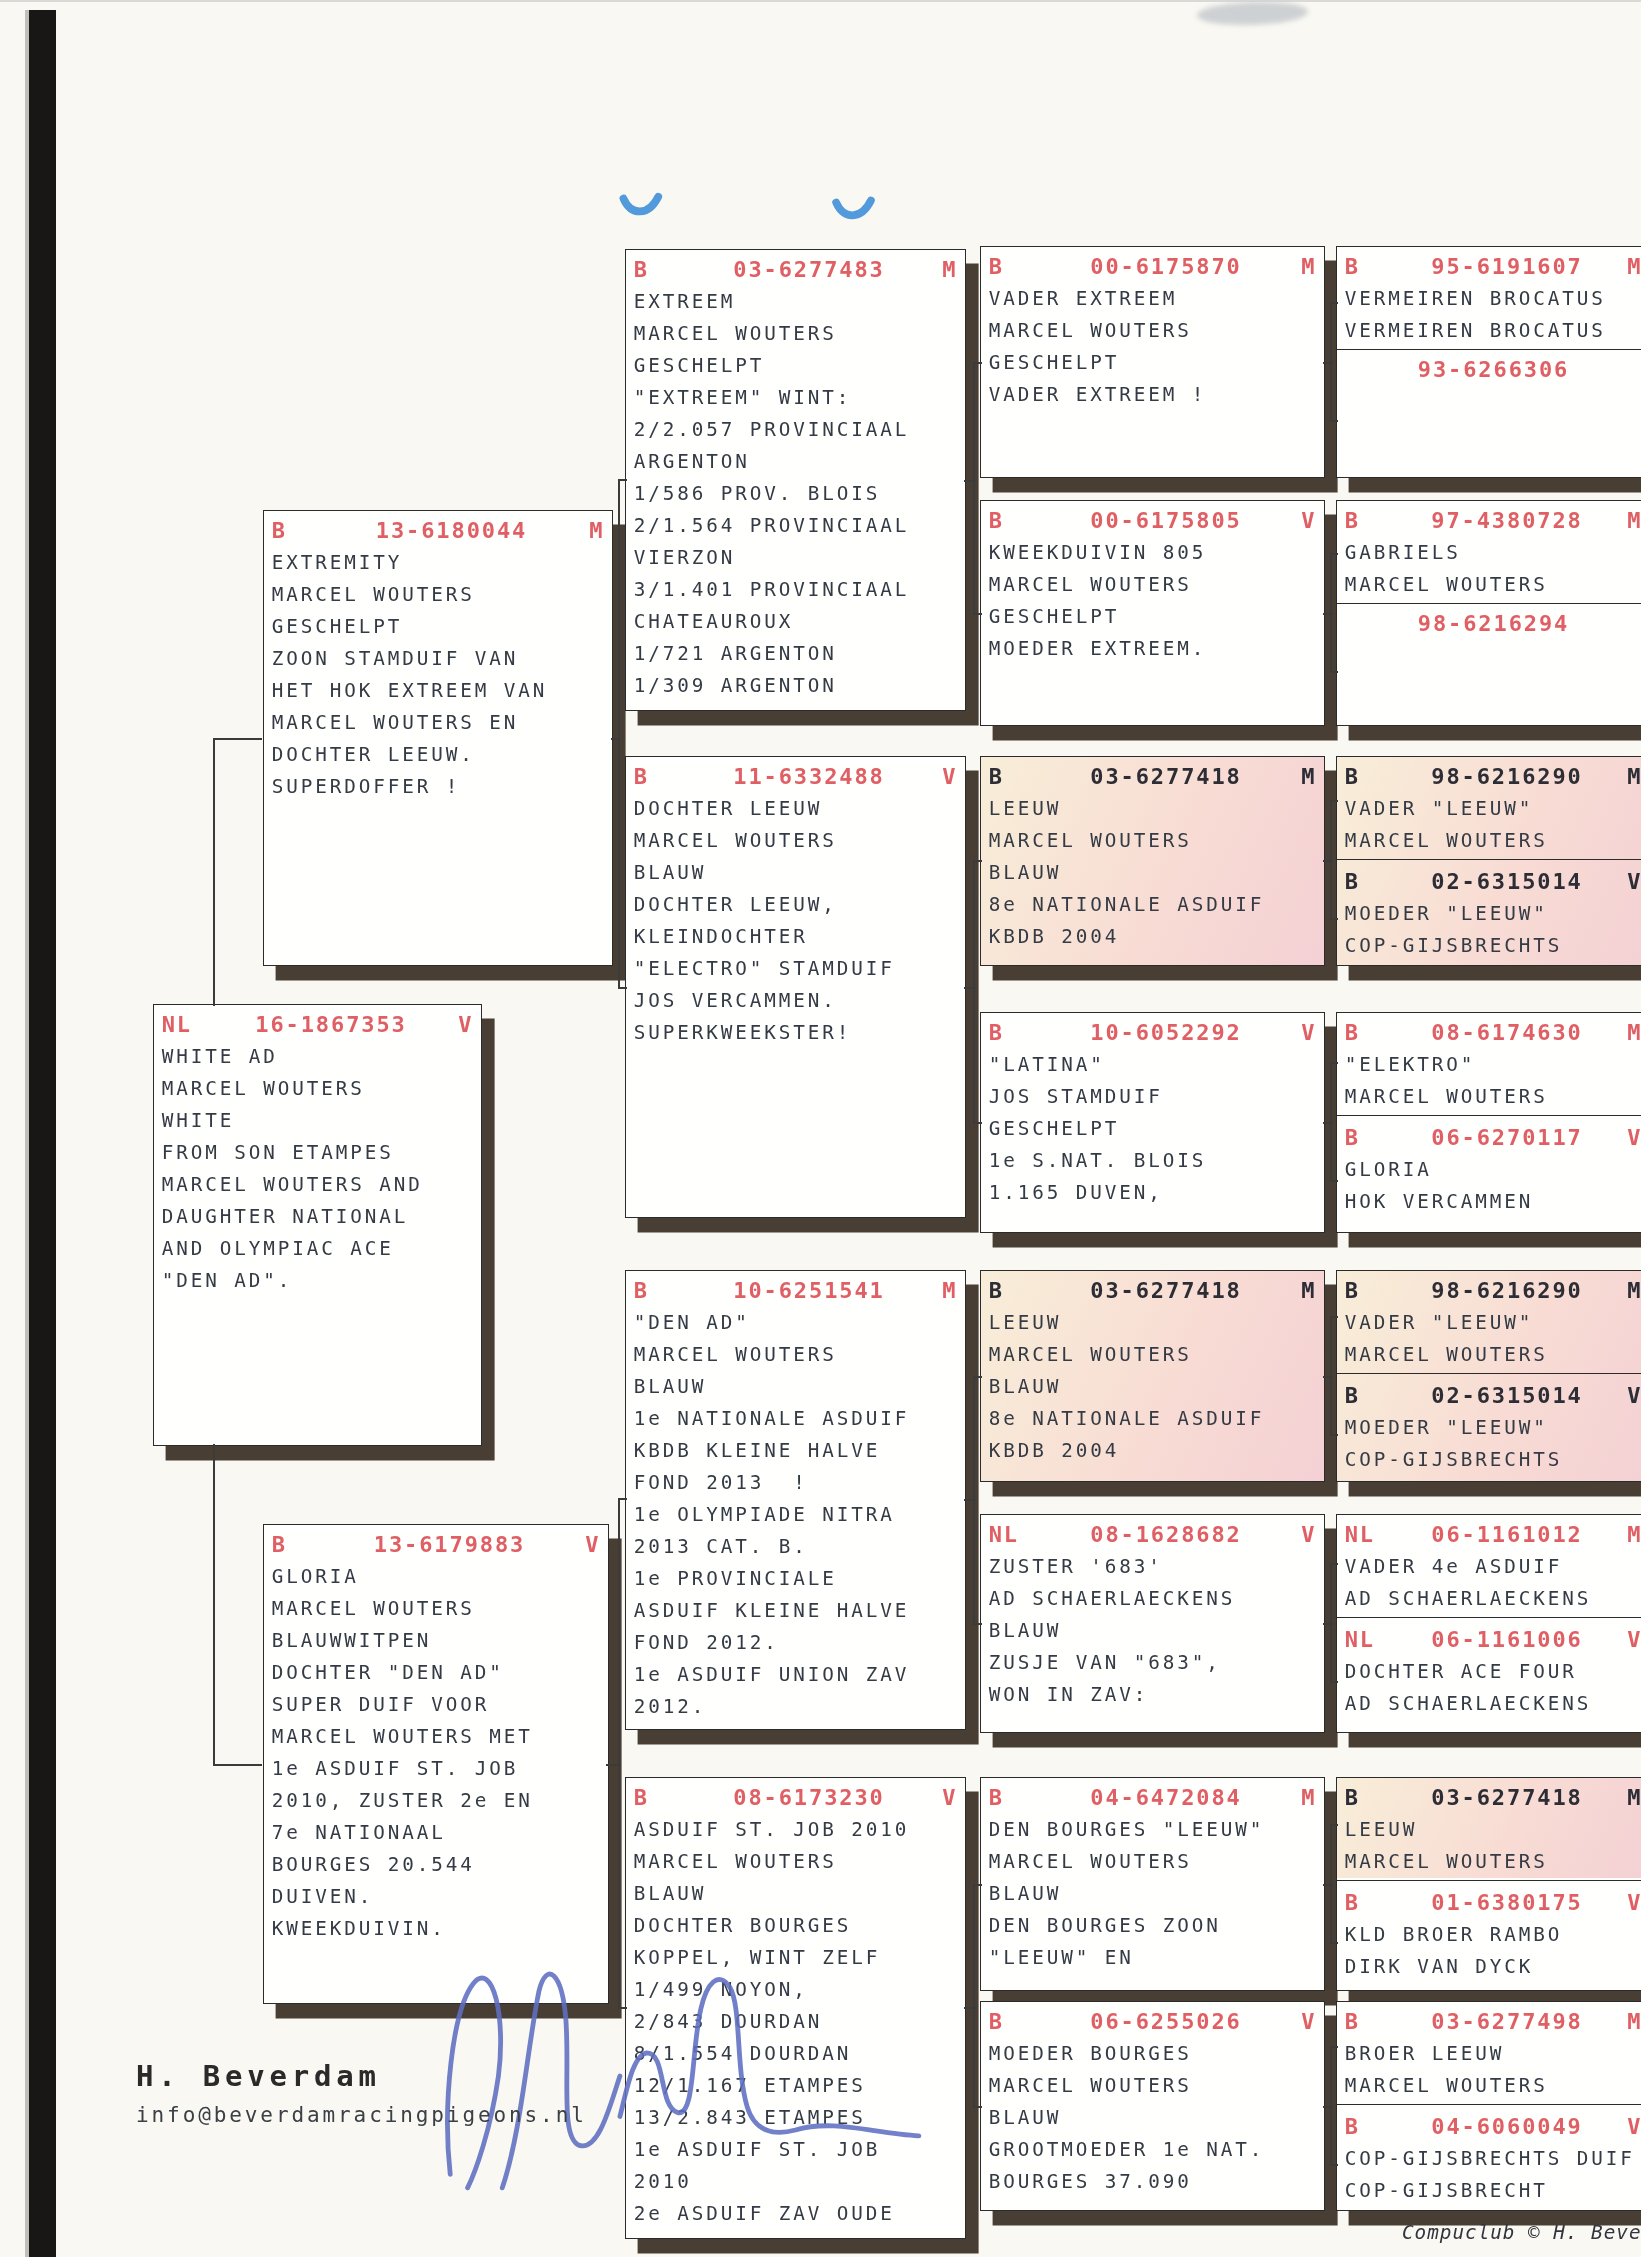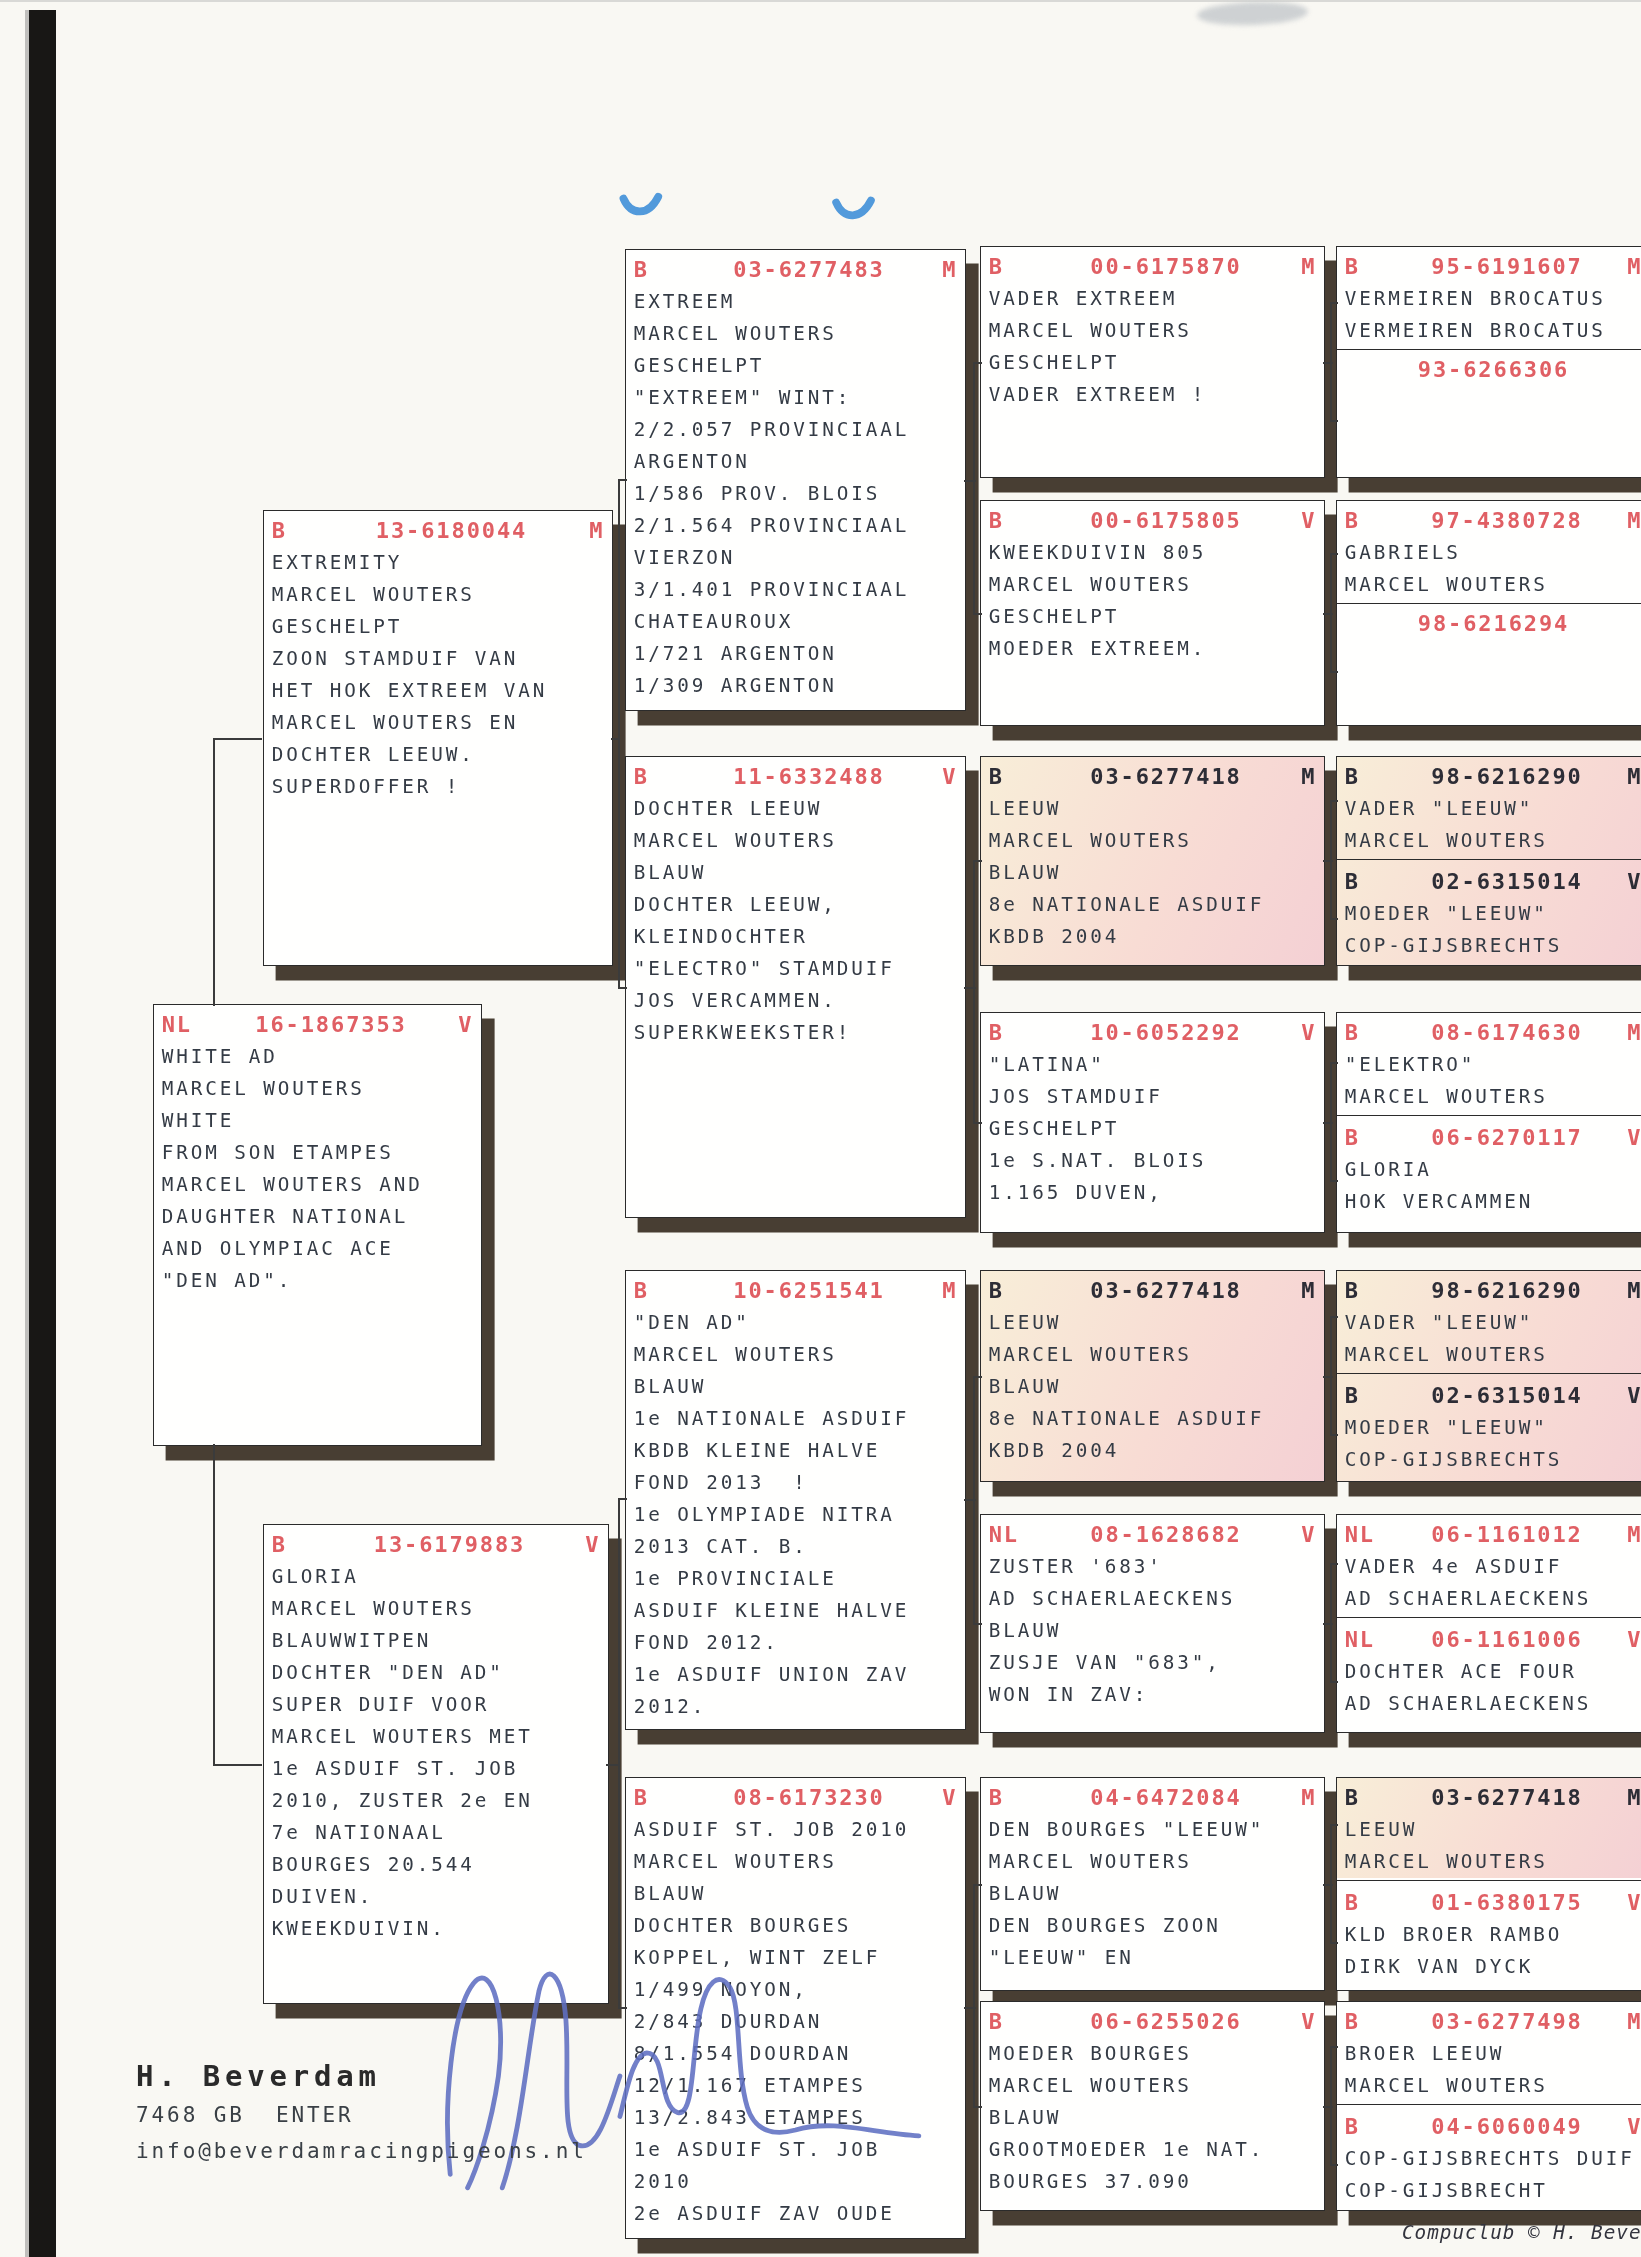--- a/index.html
+++ b/index.html
@@ -382,19 +382,18 @@
   <svg class="ink" style="left:415px;top:1941px;" width="541" height="270" viewBox="0 0 560 280">
     <g stroke="#5f6fc2" stroke-width="5" fill="none" stroke-linecap="round" opacity="0.88">
       <path d="M 36 242 C 28 170 38 72 60 44 C 80 20 94 78 86 140 C 78 196 62 240 54 256"></path>
       <path d="M 90 256 C 110 196 116 110 128 52 C 136 20 152 32 156 82 C 160 142 150 204 170 212 C 190 218 202 170 212 140"></path>
       <path d="M 212 182 C 220 150 226 118 240 116 C 260 116 252 172 272 178 C 290 182 286 112 296 70 C 302 44 314 30 326 48 C 338 68 332 132 344 172 C 352 198 372 202 394 196 C 434 184 476 200 522 202"></path>
     </g>
   </svg>
 
   <div id="owner-block">
     <div id="owner-name">H. Beverdam</div>
-    <div class="owner-line">7468 GB  ENTER</div>
     <div class="owner-line">info@beverdamracingpigeons.nl</div>
   </div>
 
   <div id="compuclub">Compuclub © H. Beverda</div>
 </div>
 
 
 </body></html>

